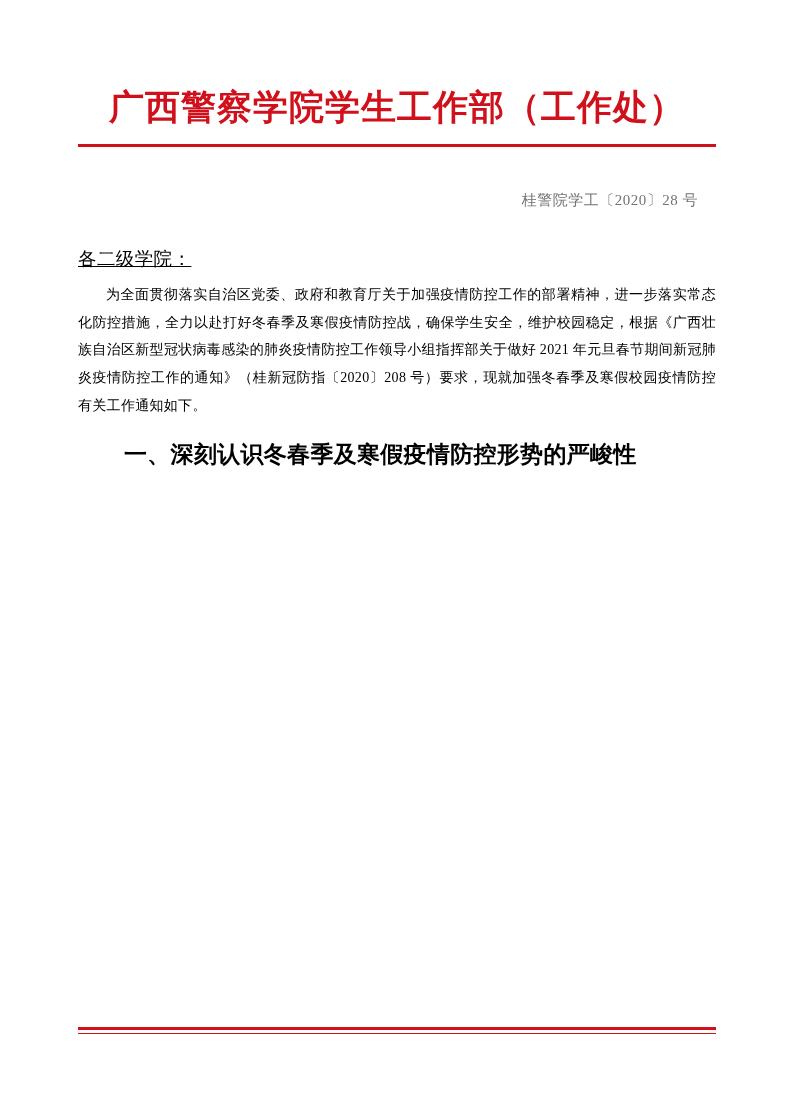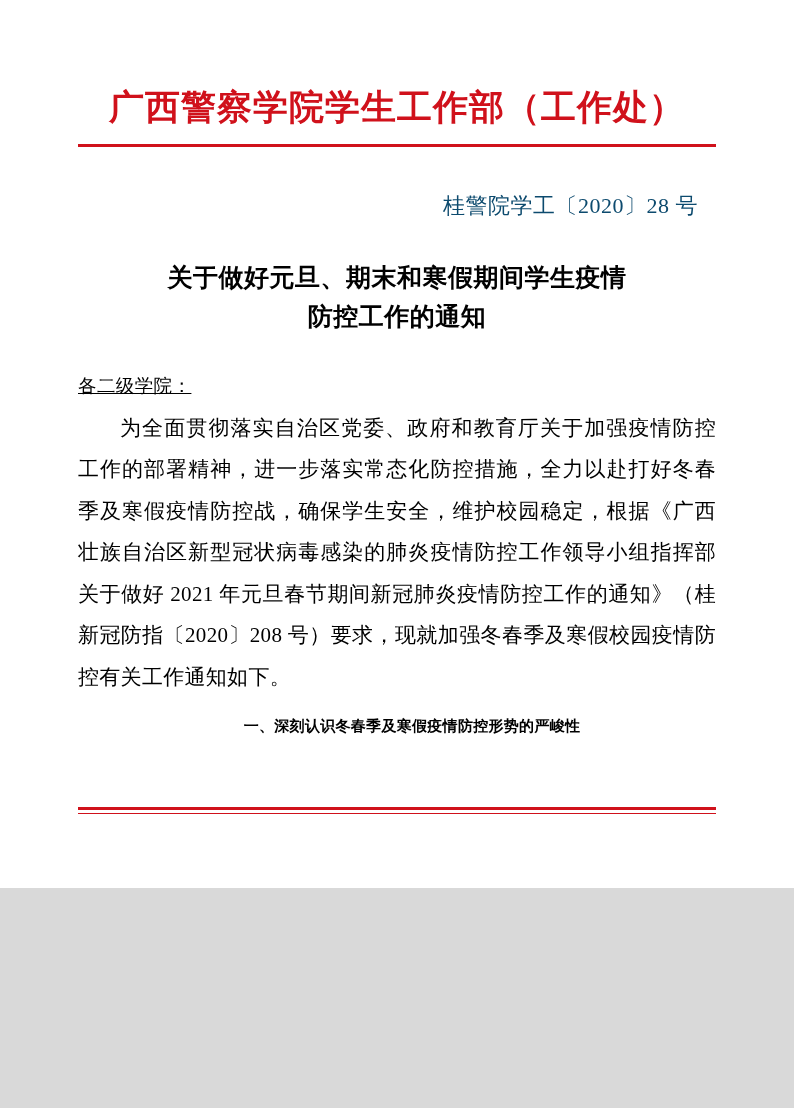--- a/index.html
+++ b/index.html
@@ -5,21 +5,21 @@
   html, body {
     margin: 0;
     padding: 0;
     background: #d9d9d9;
   }
   body {
     font-family: "Liberation Serif", "DejaVu Serif", serif;
   }
   .page {
     width: 794px;
-    height: 888px;
+    height: 1108px;
     background: #ffffff;
     position: relative;
     margin: 0 auto;
     overflow: hidden;
     box-sizing: border-box;
   }
   .content {
     position: absolute;
     left: 78px;
     top: 0;
@@ -38,22 +38,22 @@
   }
   .header-rule {
     margin-top: 16px;
     height: 3px;
     background: #d0111b;
     width: 100%;
   }
   .doc-number {
     margin-top: 44px;
     text-align: right;
-    font-size: 22px;
-    color: #0c4a6e;
+    font-size: 15px;
+    color: #737373;
     letter-spacing: 0.5px;
     padding-right: 18px;
   }
   .doc-title {
     margin-top: 38px;
     text-align: center;
     font-family: "DejaVu Serif", "Liberation Serif", serif;
     font-weight: bold;
     font-size: 25px;
     line-height: 1.55;
@@ -62,38 +62,37 @@
   }
   .salutation {
     margin-top: 36px;
     font-size: 18.5px;
     color: #000;
     letter-spacing: 0.4px;
     text-decoration: underline;
   }
   p.body-par {
     margin: 10px 0 0 0;
-    font-size: 21px;
+    font-size: 14px;
     line-height: 1.98;
     color: #000;
     text-align: justify;
     text-justify: inter-ideograph;
     text-indent: 2em;
     letter-spacing: 0.3px;
   }
   p.section-head {
     margin: 12px 0 0 0;
-    font-size: 15px;
+    font-size: 23px;
     line-height: 1.98;
     color: #000;
     text-indent: 2em;
-    font-family: Liberation Sans, sans-serif;
+    font-family: Liberation Serif, serif;
     font-weight: bold;
     letter-spacing: 0.3px;
-    text-align: center;
   }
   .footer-rules {
     position: absolute;
     left: 78px;
     right: 78px;
     bottom: 74px;
   }
   .footer-rule-thick {
     height: 3px;
     background: #d0111b;
@@ -108,24 +107,20 @@
 <body>
 
 <div class="page">
   <div class="content">
 
     <div class="doc-header">广西警察学院学生工作部（工作处）</div>
     <div class="header-rule"></div>
 
     <div class="doc-number">桂警院学工〔2020〕28 号</div>
 
-    <div class="doc-title">
-      <div>关于做好元旦、期末和寒假期间学生疫情</div>
-      <div>防控工作的通知</div>
-    </div>
 
     <div class="salutation">各二级学院：</div>
 
     <p class="body-par">为全面贯彻落实自治区党委、政府和教育厅关于加强疫情防控工作的部署精神，进一步落实常态化防控措施，全力以赴打好冬春季及寒假疫情防控战，确保学生安全，维护校园稳定，根据《广西壮族自治区新型冠状病毒感染的肺炎疫情防控工作领导小组指挥部关于做好 2021 年元旦春节期间新冠肺炎疫情防控工作的通知》（桂新冠防指〔2020〕208 号）要求，现就加强冬春季及寒假校园疫情防控有关工作通知如下。</p>
 
     <p class="section-head">一、深刻认识冬春季及寒假疫情防控形势的严峻性</p>
 
 
   </div>
 

